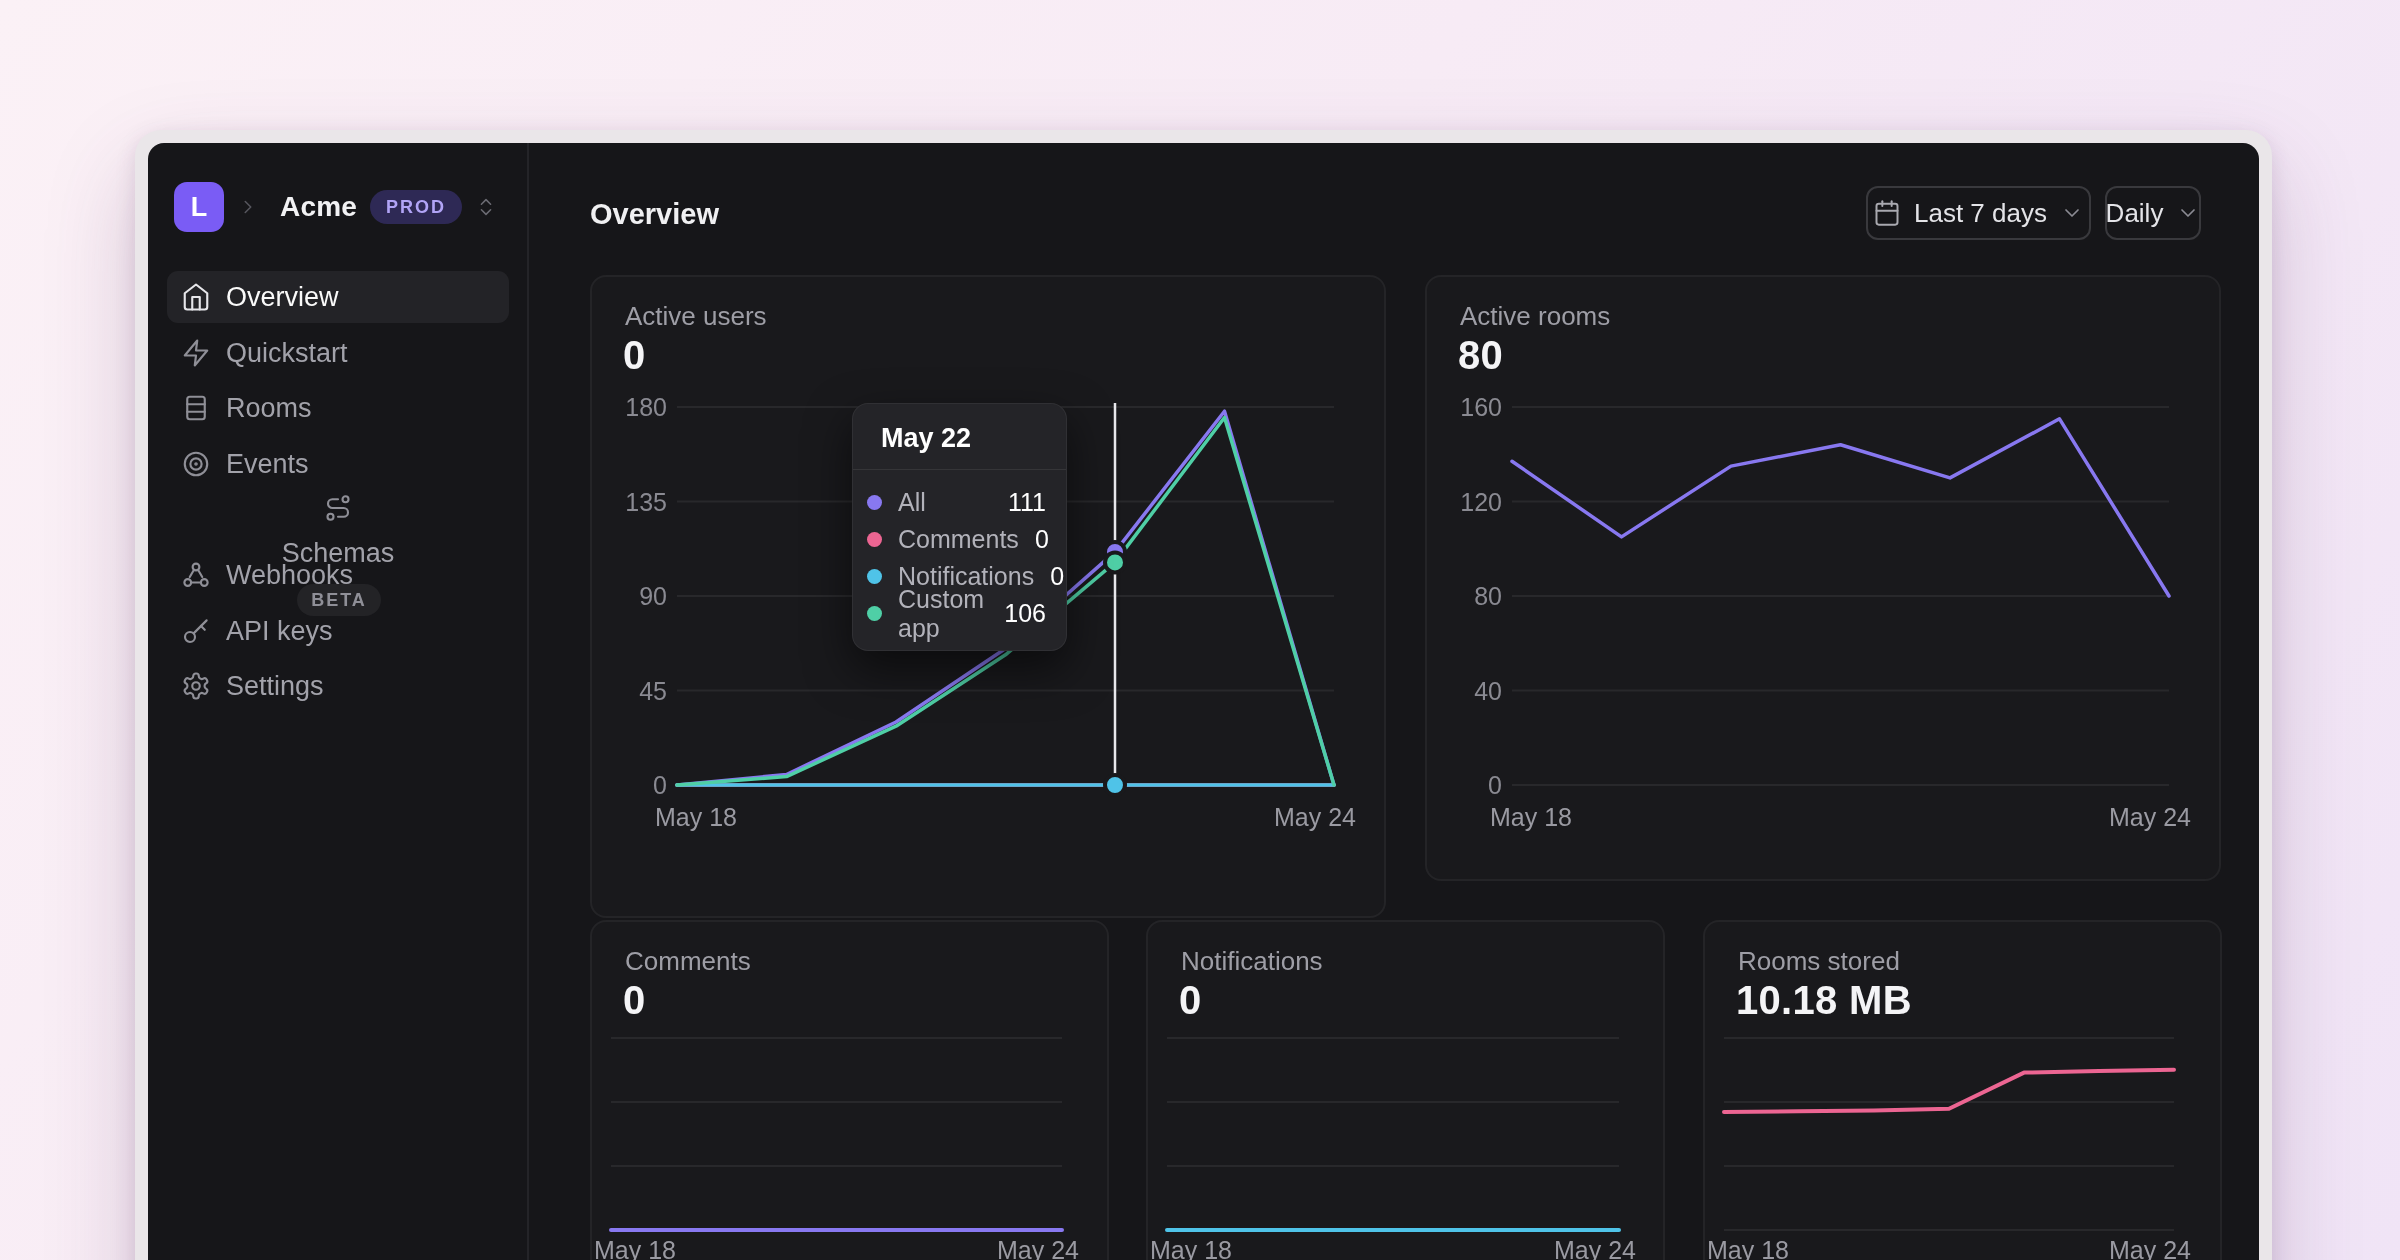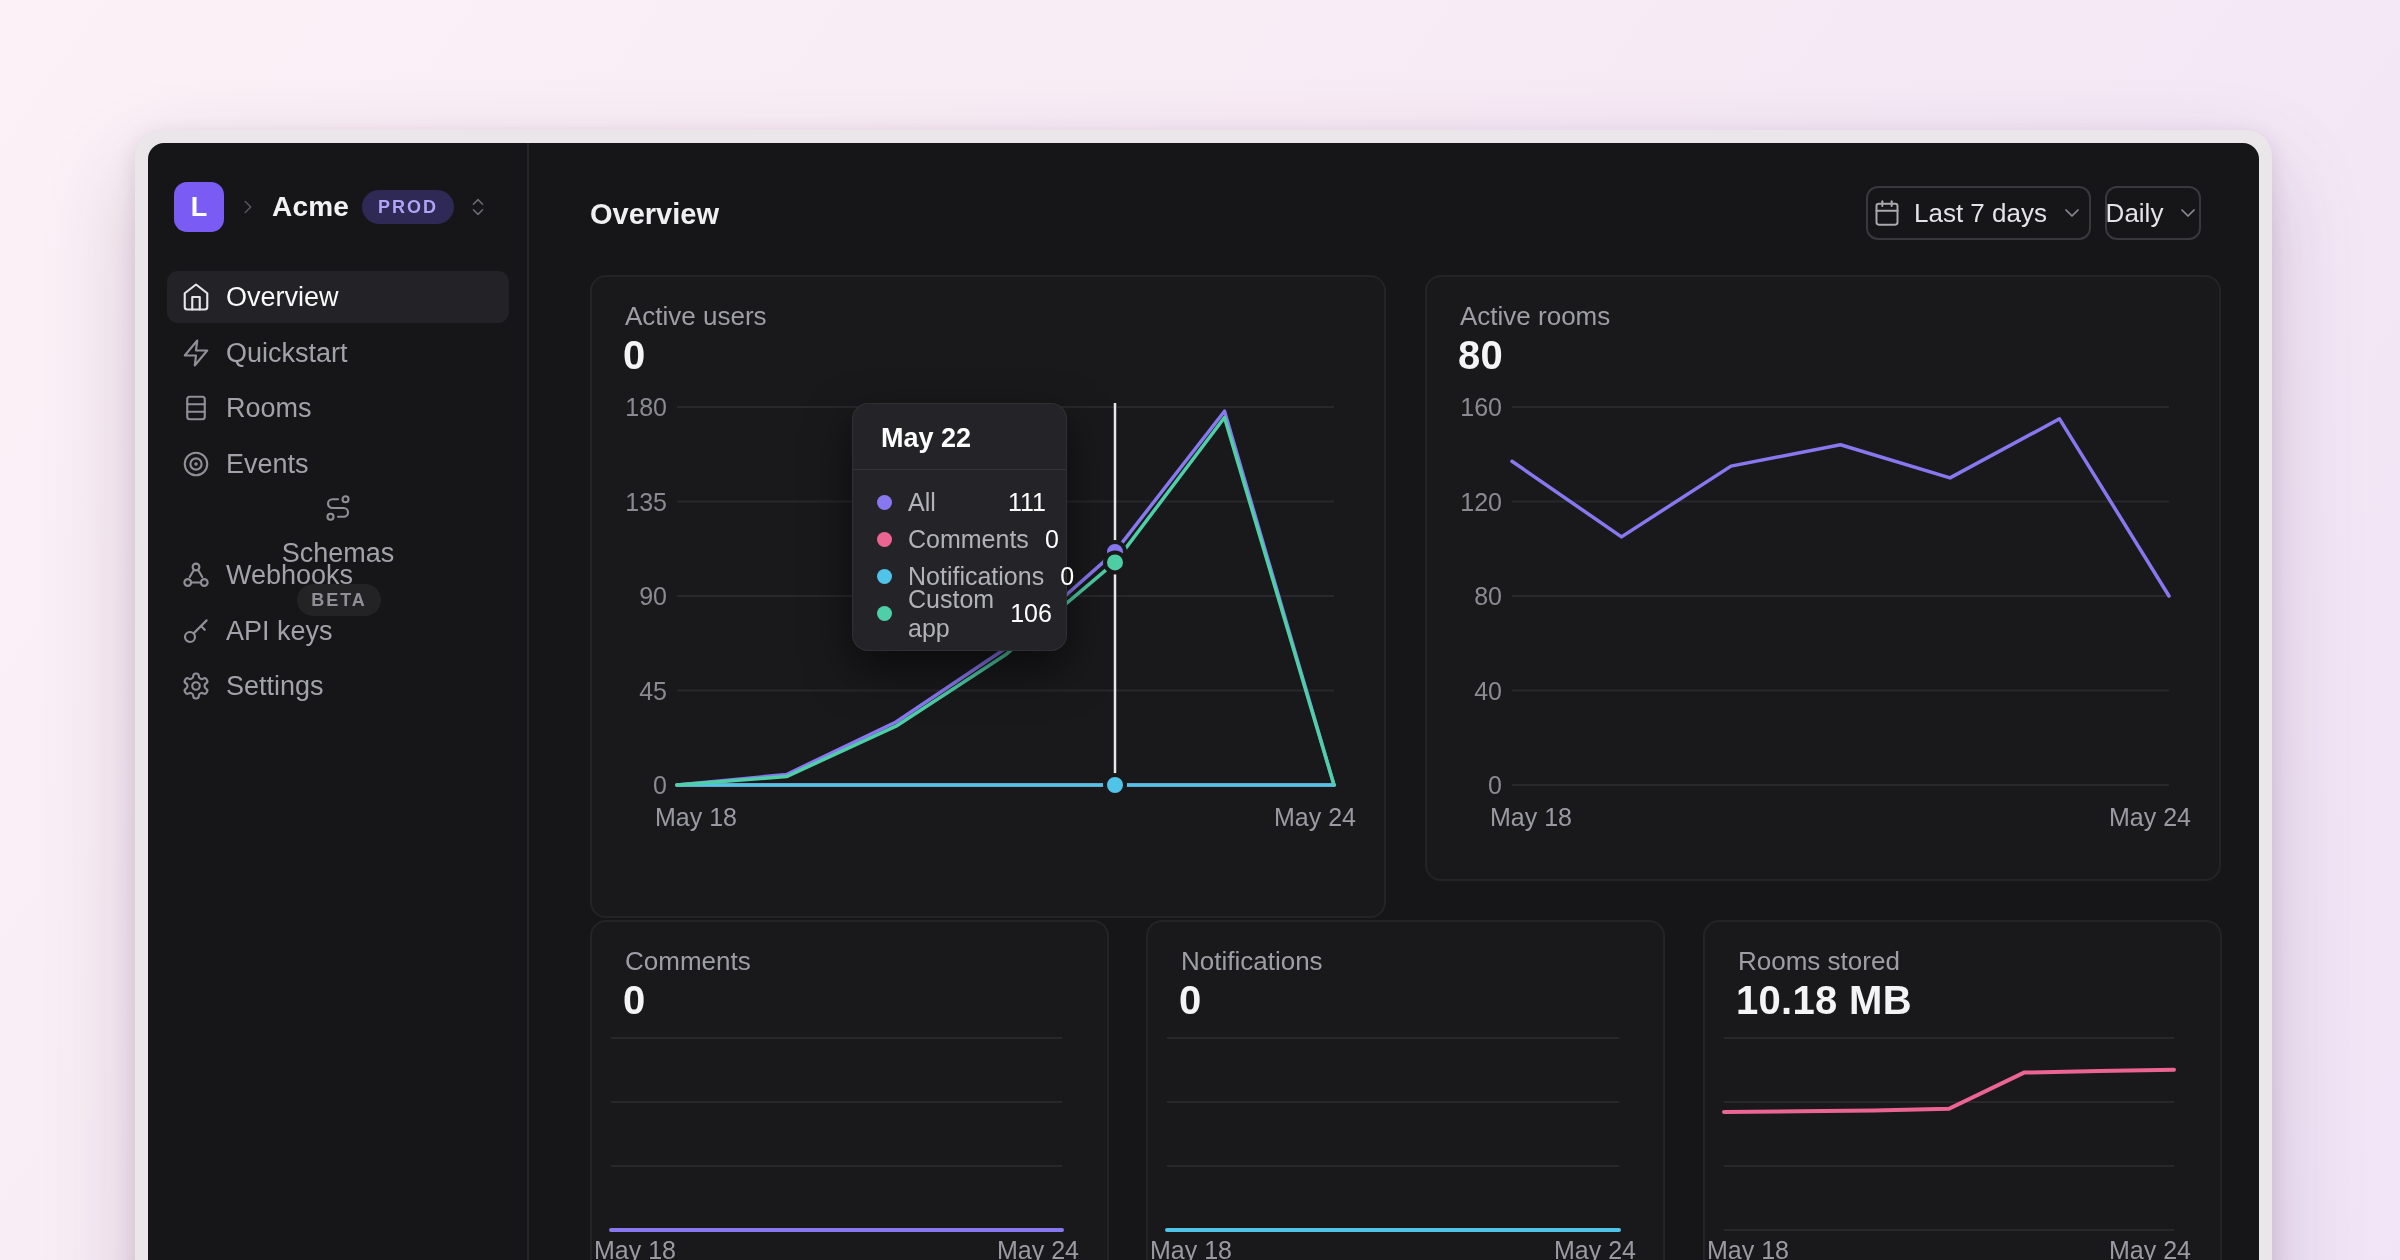--- a/index.html
+++ b/index.html
@@ -26,21 +26,21 @@
   .org-switcher {
     position:absolute; left:26px; top:39px; height:50px;
     display:flex; align-items:center; gap:13px; cursor:pointer;
   }
   .org-logo {
     width:50px; height:50px; border-radius:13px; background:#7a5cf5;
     display:flex; align-items:center; justify-content:center;
     color:#fff; font-size:27px; font-weight:700;
   }
   .crumb-chev { color:#55555d; display:flex; }
-  .org-name { color:#f2f2f4; font-size:28px; font-weight:600; letter-spacing:.2px; }
+  .org-name { color:#f2f2f4; font-size:28px; font-weight:600; letter-spacing:.2px;margin-left:8px; }
   .badge-prod {
     background:#2e2955; color:#b1a4f6; font-size:18px; font-weight:700;
     letter-spacing:2px; padding:7px 16px 6px; border-radius:999px;
   }
   .updown-chev { color:#6a6a72; display:flex; }
   .nav-item {
     position:absolute; left:19px; width:342px; height:52px; border-radius:11px;
     display:flex; align-items:center; padding:0 14px; gap:15px;
     color:#a2a2aa; font-size:27px; cursor:pointer;
   }
@@ -77,21 +77,21 @@
   #charts-overlay { position:absolute; left:0; top:0; pointer-events:none; z-index:5; }
   
   .tooltip {
     position:absolute; left:852px; top:403px; width:215px; z-index:6;
     background:#242428; border:1px solid rgba(255,255,255,.06); border-radius:16px;
     box-shadow:0 18px 45px rgba(0,0,0,.55);
     padding-bottom:18px;
   }
   .tooltip-title { padding:19px 28px 15px; color:#fff; font-size:27px; font-weight:600; }
   .tooltip-divider { height:1px; background:rgba(255,255,255,.08); margin-bottom:14px; }
-  .tooltip-row { display:flex; align-items:center; gap:16px; padding:0 20px 0 24px; height:37px; }
+  .tooltip-row { display:flex; align-items:center; gap:16px; padding:0 20px 0 14px; height:37px; }
   .tooltip-dot { width:15px; height:15px; border-radius:50%; flex:none; }
   .tooltip-label { color:#b2b2ba; font-size:25px; flex:1; }
   .tooltip-value { color:#fff; font-size:25px; text-align:right; }
 </style>
 </head>
 <body>
 
 <div class="window">
   <div class="window-inner">
 

